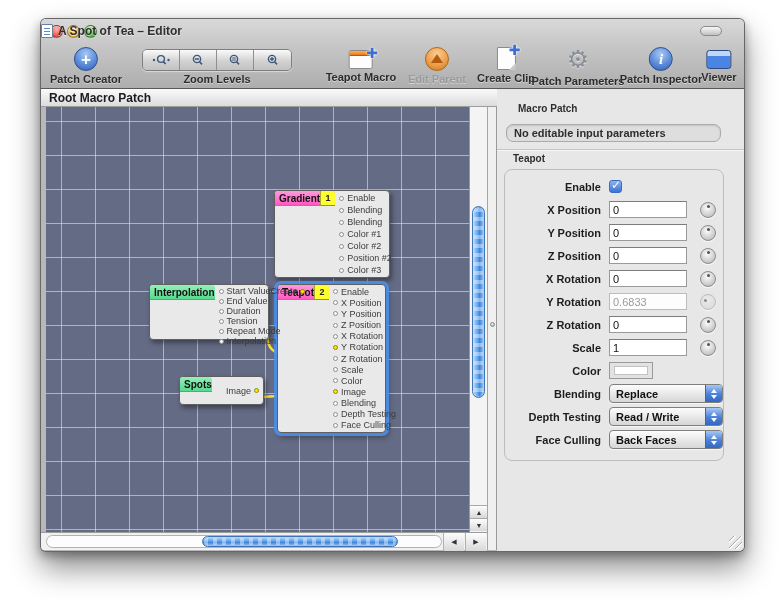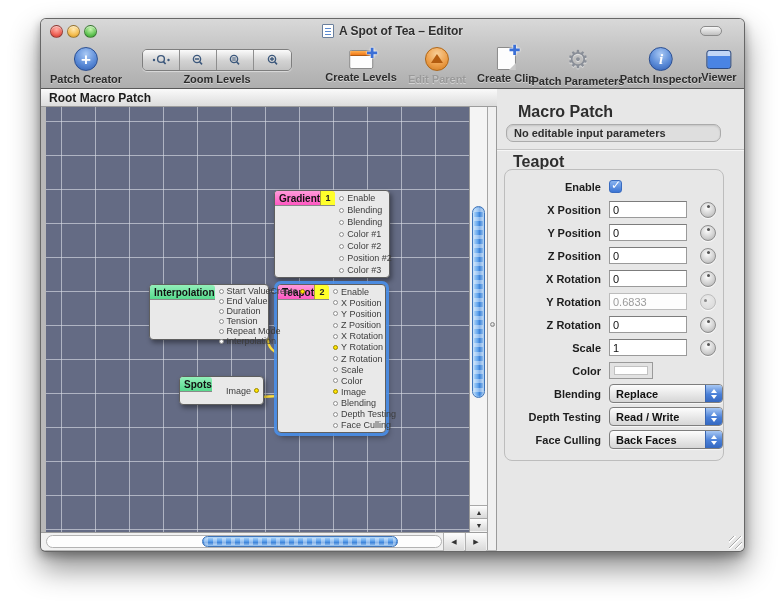--- a/index.html
+++ b/index.html
@@ -12,21 +12,21 @@
 
   
   .chrome { position:absolute; left:0; top:0; width:100%; height:70px;
     background:linear-gradient(#d9d9d9,#c6c6c6 40%,#aeaeae); border-bottom:1px solid #585858; }
   .titlebar { position:absolute; left:0; top:0; width:100%; height:26px; }
   .traffic { position:absolute; top:6px; width:13px; height:13px; border-radius:50%;
     border:1px solid rgba(0,0,0,.35); box-shadow:inset 0 1px 1px rgba(255,255,255,.6); }
   .tl-red    { left:9px;  background:radial-gradient(circle at 50% 30%, #ffb0a8, #ee6054 60%, #b33128); }
   .tl-yellow { left:26px; background:radial-gradient(circle at 50% 30%, #ffe9b0, #f5bd4f 60%, #c28a1e); }
   .tl-green  { left:43px; background:radial-gradient(circle at 50% 30%, #c8f5b0, #61c554 60%, #2e8a26); }
-  .title-wrap { position:absolute; top:5px; left:0; width:100%; display:flex; justify-content:center; align-items:center; gap:5px; }
+  .title-wrap { position:absolute; top:5px; left:0; width:100%; display:flex; align-items:center; gap:5px; }
   .title { font-size:12px; font-weight:bold; color:#2f2f2f; text-shadow:0 1px 0 rgba(255,255,255,.5); }
   .doc-icon { width:12px; height:14px; background:#fff; border:1px solid #6a7f9c; border-radius:1px; position:relative; }
   .doc-icon::after { content:""; position:absolute; left:2px; top:3px; width:6px; height:1px; background:#5a8ad0;
     box-shadow:0 3px 0 #5a8ad0, 0 6px 0 #5a8ad0; }
   .pill { position:absolute; right:22px; top:7px; width:22px; height:10px; border-radius:5px;
     background:linear-gradient(#f8f8f8,#c0c0c0); border:1px solid #8a8a8a; }
 
   .toolbar { position:absolute; left:0; top:26px; width:100%; height:44px; }
   .titem { position:absolute; top:2px; transform:translateX(-50%); display:flex; flex-direction:column; align-items:center; }
   .tlabel { font-size:11px; font-weight:600; color:#2c2c2c; margin-top:2px; text-shadow:0 1px 0 rgba(255,255,255,.45); white-space:nowrap; }
@@ -99,21 +99,21 @@
   .hthumb::after { content:""; position:absolute; inset:1px; border-radius:5px;
     background:repeating-linear-gradient(to right, rgba(255,255,255,.4) 0 4px, rgba(255,255,255,0) 4px 9px); }
   .h-btn { position:absolute; top:0; width:21px; height:18px; background:linear-gradient(#fdfdfd,#d8d8d8);
     border-left:1px solid #b0b0b0; font-size:7px; color:#333; text-align:center; line-height:18px; }
   .splitter { position:absolute; left:446px; top:0; width:10px; height:443px; background:#f0f0f0; border-left:1px solid #a5a5a5; border-right:1px solid #9a9a9a; }
   .split-dot { position:absolute; left:2px; top:215px; width:5px; height:5px; border-radius:50%;
     background:radial-gradient(circle at 40% 35%, #fdfdfd, #9a9a9a); border:1px solid #8a8a8a; }
 
   
   .right-panel { position:absolute; left:456px; top:70px; right:0; bottom:0; background:#e7e7e7; }
-  .group-label { position:absolute; font-size:16px; font-weight:600; color:#2e2e2e; }
+  .group-label { position:absolute; font-size:10px; font-weight:600; color:#2e2e2e; }
   .inset-box { position:absolute; left:9px; top:35px; width:215px; height:18px; border-radius:7px;
     background:#dedede; border:1px solid #ababab; box-shadow:inset 0 1px 2px rgba(0,0,0,.12);
     font-size:11px; font-weight:600; color:#2e2e2e; padding:2px 0 0 7px; }
   .hsep { position:absolute; left:0; top:60px; width:100%; height:2px;
     background:linear-gradient(#c4c4c4,#c4c4c4) top/100% 1px no-repeat, linear-gradient(#f6f6f6,#f6f6f6) bottom/100% 1px no-repeat; }
   .group-box { position:absolute; left:7px; top:80px; width:220px; height:292px; border:1px solid #bdbdbd; border-radius:8px; padding-top:5px; }
   .form-row { height:23px; display:flex; align-items:center; }
   .form-label { width:96px; text-align:right; font-size:11px; font-weight:600; color:#1d1d1d; margin-right:8px; flex:none; }
   .field { width:78px; height:17px; border:1px solid #9a9a9a; border-top-color:#7c7c7c; background:#fff;
     font-size:11px; padding:0 3px; font-family:inherit; color:#111; }
@@ -197,21 +197,21 @@
               </svg>
           </div>
         </div>
         <div class="tlabel">Zoom Levels</div>
       </div>
       <div class="titem" style="left:320px">
         <div class="win-icon">
             <div class="bar"></div>
             <div class="plus-badge">✚</div>
           </div>
-        <div class="tlabel">Create Levels</div>
+        <div class="tlabel">Teapot Macro</div>
       </div>
       <div class="titem" style="left:396px">
         <div class="icon-sphere sphere-orange">
             <div class="up-tri"></div>
           </div>
         <div class="tlabel disabled">Edit Parent</div>
       </div>
       <div class="titem" style="left:465px">
         <div class="page-icon">
             <div class="fold"></div>

